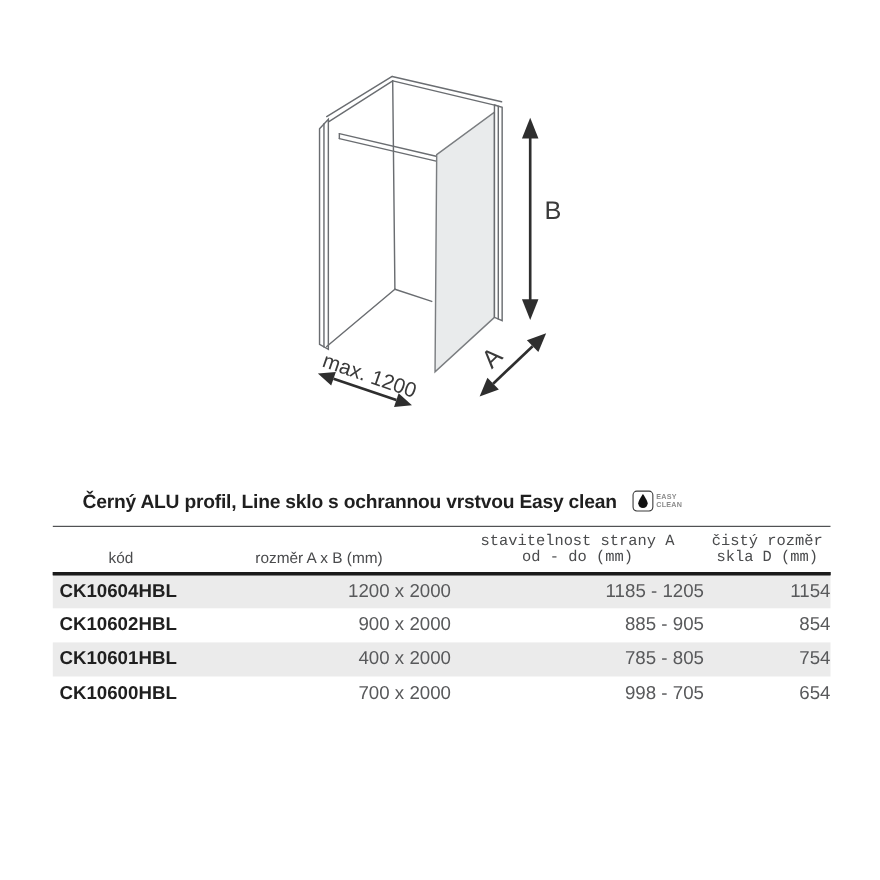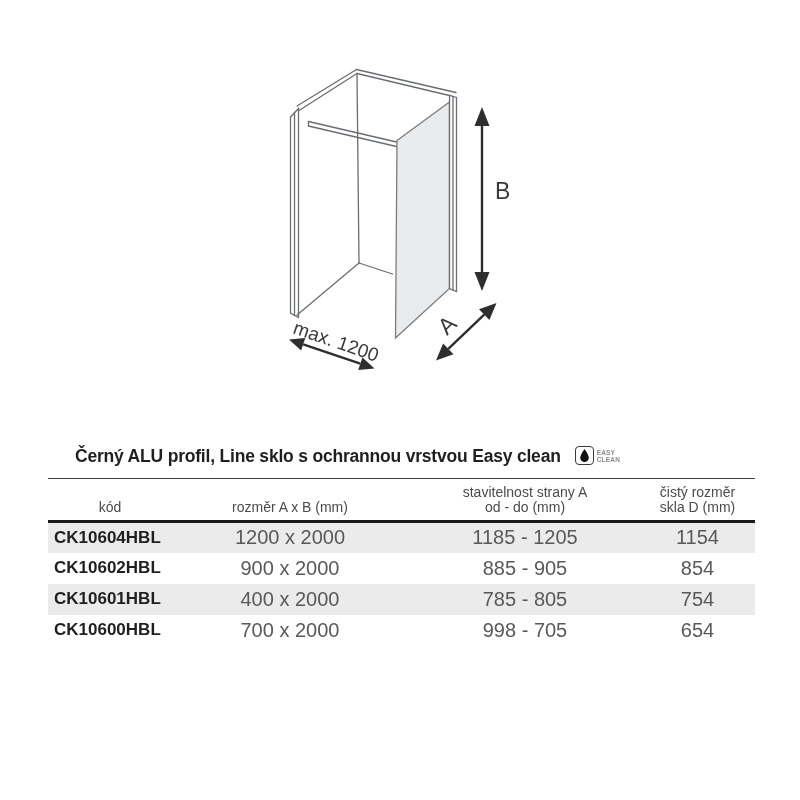--- a/index.html
+++ b/index.html
@@ -43,24 +43,24 @@
   }
   col.c1{width:122px;} col.c2{width:240px;} col.c3{width:230px;} col.c4{width:115px;}
   thead th{
     border-top:1px solid var(--light_rule);
     border-bottom:3px solid var(--heavy_rule);
     font-weight:400; font-size:14px; color:var(--text_header);
     vertical-align:bottom; padding:6px 0 5px; line-height:15px;
   }
   thead th.left{text-align:center; padding-left:2px;}
   thead th.center{text-align:center;}
-  thead th span{display:block;}
+  thead th span{display:block;font-family:Liberation Mono, monospace;}
   tbody tr{height:31px;}
   tbody tr:nth-child(odd){background:var(--stripe);}
-  tbody td{font-size:20px; color:var(--text_value); text-align:center; padding:0;}
+  tbody td{font-size:17px; color:var(--text_value); text-align:right; padding:0;}
   tbody td.code{
     text-align:left; padding-left:6px; font-weight:700; font-size:17px; color:var(--text_dark);
   }
 </style>
 </head>
 <body>
 
 <svg class="diagram-svg" viewBox="0 0 800 800" aria-hidden="true">
 
   <g>

